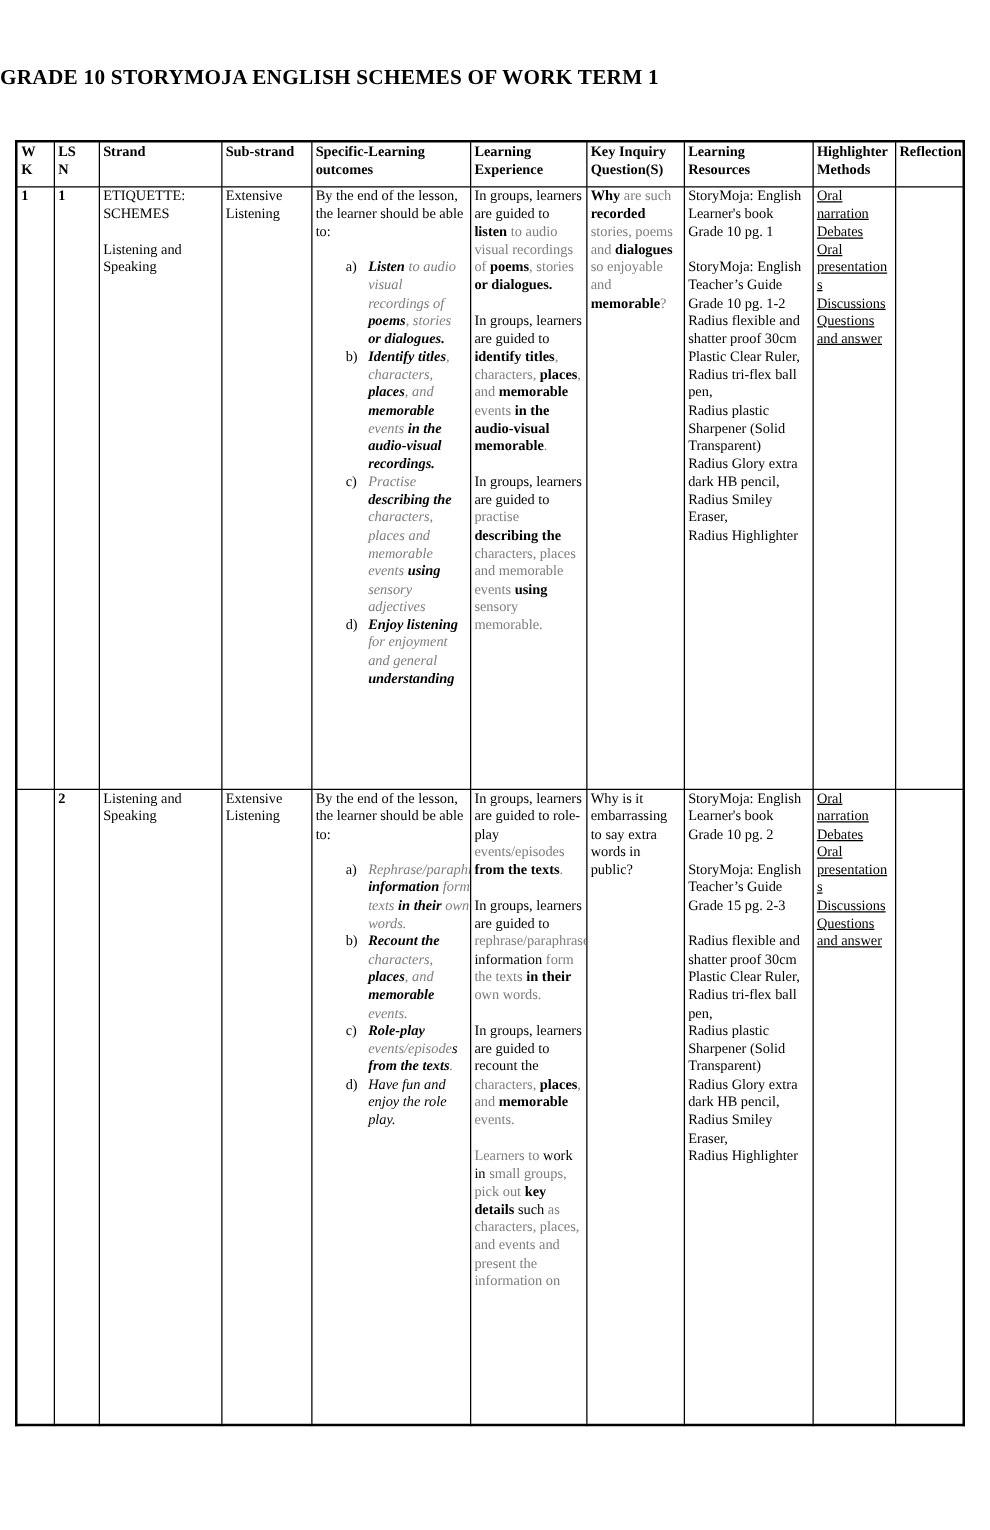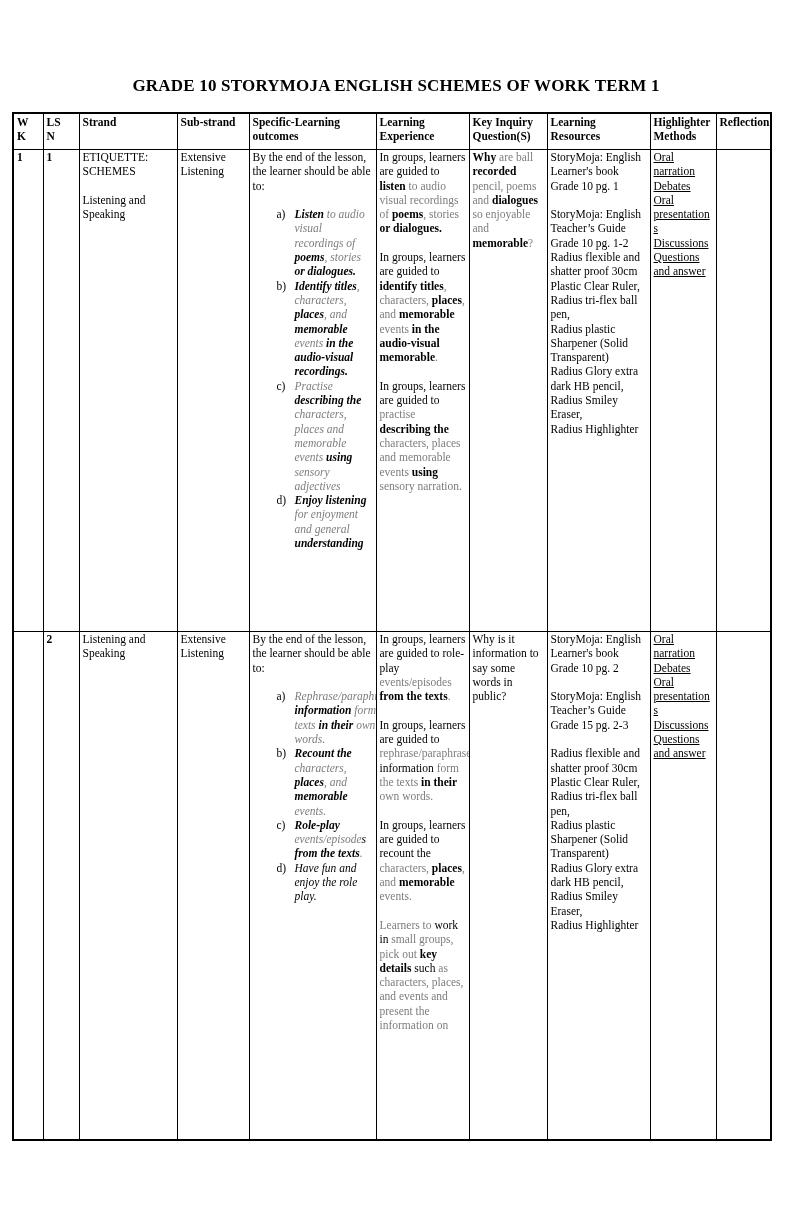--- a/index.html
+++ b/index.html
@@ -1,18 +1,18 @@
 <!DOCTYPE html>
 <html><head>
 <meta charset="utf-8">
 <style>
   html,body{margin:0;padding:0;background:#ffffff;}
   body{width:792px;height:1224px;font-family:"Liberation Serif",serif;color:#000;}
   .page{position:relative;width:792px;height:1224px;background:#fff;overflow:hidden;}
-  .doc-title{position:absolute;top:76px;left:0;width:100%;text-align:center;
+  .doc-title{position:absolute;top:52px;left:0;width:100%;
     font-size:17px;font-weight:bold;letter-spacing:.2px;}
   table.schemes{position:absolute;left:12px;top:112px;width:760px;
     border-collapse:collapse;table-layout:fixed;border:2px solid #000;}
   th,td{border:1px solid #000;vertical-align:top;padding:0 3px;
     font-size:11.5px;line-height:14.3px;overflow:hidden;}
   th{font-weight:bold;text-align:left;white-space:pre-line;padding:1px 3px;height:33px;}
   .para{min-height:14.3px;}
   .li{display:flex;margin-left:24px;}
   .li-label{flex:none;width:18px;}
   .li-body{flex:1;font-style:italic;}
@@ -96,24 +96,24 @@
             <div class="para li">
               <span class="li-label">d)</span>
               <span class="li-body"><span class="r-b">Enjoy listening </span><span class="r-g">for enjoyment and general </span><span class="r-b">understanding</span></span>
             </div>
           </td>
           <td class="col-experience">
             <div class="para"><span class="r-n">In groups, learners are guided to </span><span class="r-b">listen</span><span class="r-g"> to audio visual recordings of </span><span class="r-b">poems</span><span class="r-g">, stories </span><span class="r-b">or dialogues.</span></div>
             <div class="para"></div>
             <div class="para"><span class="r-n">In groups, learners are guided to </span><span class="r-b">identify titles</span><span class="r-g">, characters, </span><span class="r-b">places</span><span class="r-g">, and </span><span class="r-b">memorable </span><span class="r-g">events </span><span class="r-b">in the audio-visual memorable</span><span class="r-g">.</span></div>
             <div class="para"></div>
-            <div class="para"><span class="r-n">In groups, learners are guided to </span><span class="r-g">practise </span><span class="r-b">describing the </span><span class="r-g">characters, places and memorable events </span><span class="r-b">using </span><span class="r-g">sensory narration.</span></div>
+            <div class="para"><span class="r-n">In groups, learners are guided to </span><span class="r-g">practise </span><span class="r-b">describing the </span><span class="r-g">characters, places and memorable events </span><span class="r-b">using </span><span class="r-g">sensory memorable.</span></div>
           </td>
           <td class="col-inquiry">
-            <div class="para"><span class="r-b">Why</span><span class="r-g"> are ball </span><span class="r-b">recorded </span><span class="r-g">pencil, poems and </span><span class="r-b">dialogues </span><span class="r-g">so enjoyable and </span><span class="r-b">memorable</span><span class="r-g">?</span></div>
+            <div class="para"><span class="r-b">Why</span><span class="r-g"> are such </span><span class="r-b">recorded </span><span class="r-g">stories, poems and </span><span class="r-b">dialogues </span><span class="r-g">so enjoyable and </span><span class="r-b">memorable</span><span class="r-g">?</span></div>
           </td>
           <td class="col-resources">
             <div class="para"><span class="r-n">StoryMoja: English Learner's book Grade 10 pg. 1</span></div>
             <div class="para"></div>
             <div class="para"><span class="r-n">StoryMoja: English Teacher’s Guide Grade 10 pg. 1-2</span></div>
             <div class="para"><span class="r-n">Radius flexible and shatter proof 30cm Plastic Clear Ruler,</span></div>
             <div class="para"><span class="r-n">Radius tri-flex ball pen,</span></div>
             <div class="para"><span class="r-n">Radius plastic Sharpener (Solid Transparent)</span></div>
             <div class="para"><span class="r-n">Radius Glory extra dark HB pencil,</span></div>
             <div class="para"><span class="r-n">Radius Smiley Eraser,</span></div>
@@ -162,21 +162,21 @@
           <td class="col-experience">
             <div class="para"><span class="r-n">In groups, learners are guided to role-play </span><span class="r-g">events/episodes </span><span class="r-b">from the texts</span><span class="r-g">.</span></div>
             <div class="para"></div>
             <div class="para"><span class="r-n">In groups, learners are guided to </span><span class="r-g">rephrase/paraphrase </span><span class="r-n">information </span><span class="r-g">form the texts </span><span class="r-b">in their </span><span class="r-g">own words.</span></div>
             <div class="para"></div>
             <div class="para"><span class="r-n">In groups, learners are guided to recount the </span><span class="r-g">characters, </span><span class="r-b">places</span><span class="r-g">, and </span><span class="r-b">memorable </span><span class="r-g">events.</span></div>
             <div class="para"></div>
             <div class="para"><span class="r-g">Learners to </span><span class="r-n">work in </span><span class="r-g">small groups, pick out </span><span class="r-b">key details </span><span class="r-n">such </span><span class="r-g">as characters, places, and events and present the information on</span></div>
           </td>
           <td class="col-inquiry">
-            <div class="para"><span class="r-n">Why is it information to say some words in public?</span></div>
+            <div class="para"><span class="r-n">Why is it embarrassing to say extra words in public?</span></div>
           </td>
           <td class="col-resources">
             <div class="para"><span class="r-n">StoryMoja: English Learner's book Grade 10 pg. 2</span></div>
             <div class="para"></div>
             <div class="para"><span class="r-n">StoryMoja: English Teacher’s Guide Grade 15 pg. 2-3</span></div>
             <div class="para"></div>
             <div class="para"><span class="r-n">Radius flexible and shatter proof 30cm Plastic Clear Ruler,</span></div>
             <div class="para"><span class="r-n">Radius tri-flex ball pen,</span></div>
             <div class="para"><span class="r-n">Radius plastic Sharpener (Solid Transparent)</span></div>
             <div class="para"><span class="r-n">Radius Glory extra dark HB pencil,</span></div>

